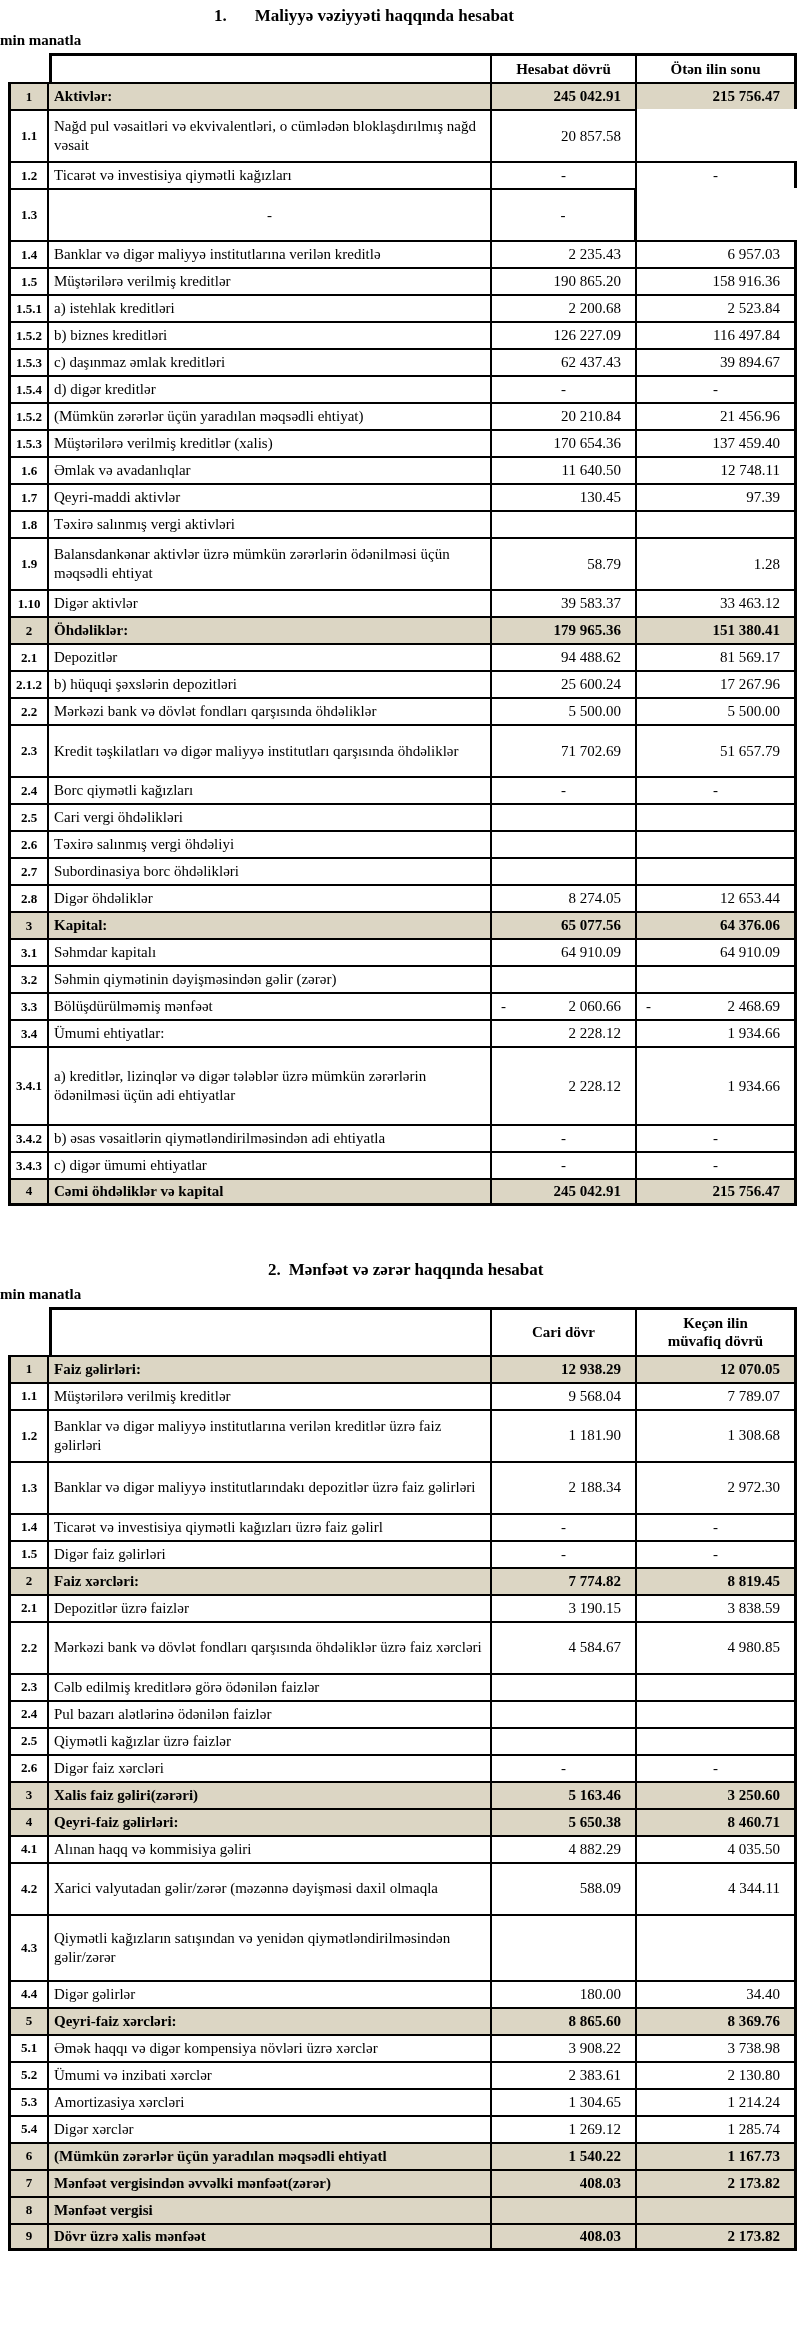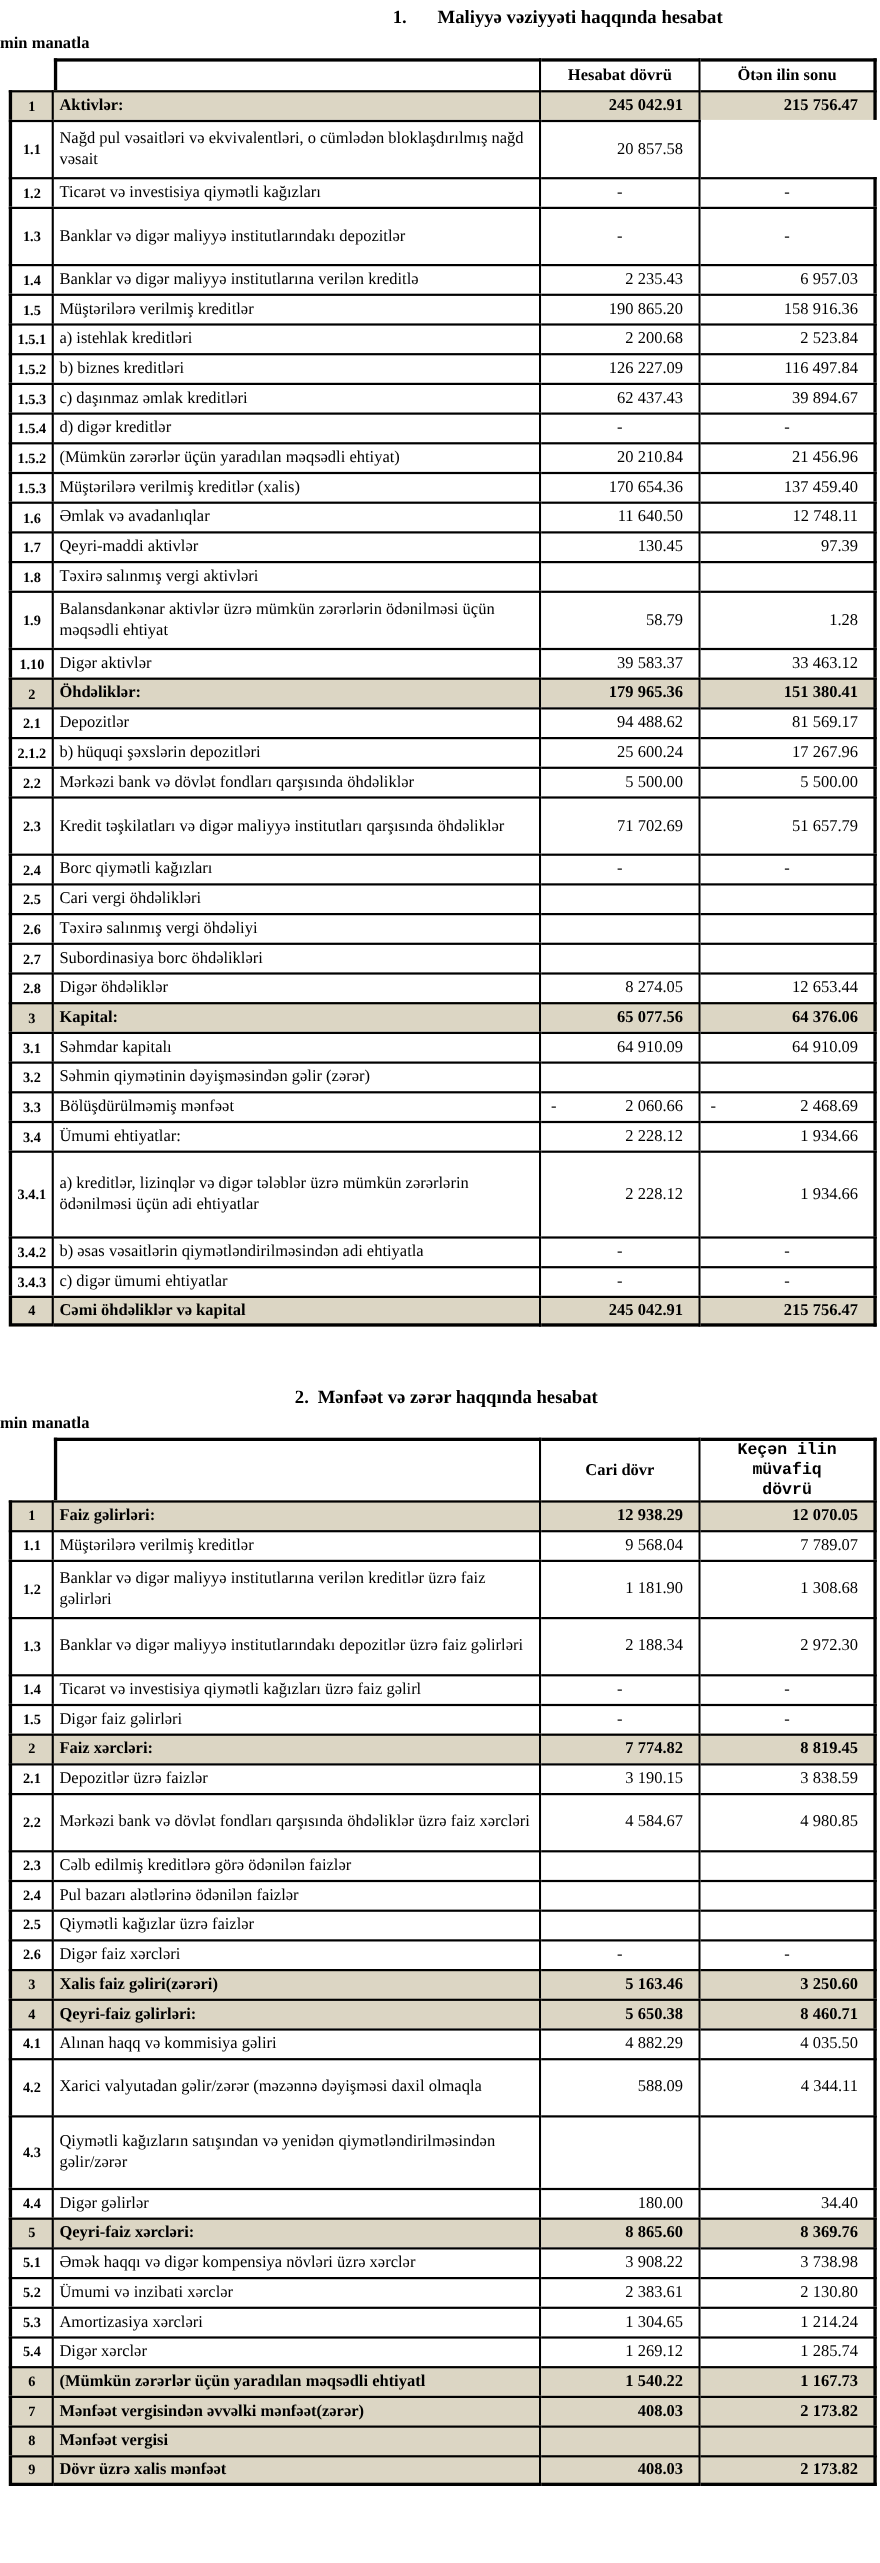--- a/index.html
+++ b/index.html
@@ -4,21 +4,21 @@
 <style>
   :root{ --shaded:#dcd6c4; --bd:#000000; }
   *{ box-sizing:border-box; }
   html,body{ margin:0; padding:0; }
   body{
     width:800px; height:2330px; overflow:hidden;
     background:#ffffff; color:#000;
     font-family:"Liberation Serif", serif;
   }
   .title{ font-weight:bold; font-size:17px; height:22px; white-space:nowrap; }
-  .t1{ margin:6px 0 0 214px;text-align:center; }
+  .t1{ margin:6px 0 0 214px; }
   .t1 .ttext{ margin-left:28px; }
   .t2{ margin:54px 0 0 268px; }
   .t2 .ttext{ margin-left:8px; }
   .unit{ font-weight:bold; font-size:15px; text-align:left; height:18px; margin:4px 8px 3px 0; }
   .u2{ margin-right:48px; }
 
   .tbl{ margin-left:8px; width:789px; }
   .row{ display:grid; grid-template-columns:41px 443px 145px 160px; }
   .cell{
     border-right:2px solid var(--bd); border-top:2px solid var(--bd);
@@ -32,21 +32,21 @@
   .c-val.dash{ justify-content:center; padding:1px 4px; }
   .c-val.neg{ justify-content:space-between; padding-left:9px; }
   .row.shaded .cell{ background:var(--shaded); font-weight:bold; }
   .row.last .cell{ border-bottom:3px solid var(--bd); }
 
   .thead .cell{ border-top:3px solid var(--bd); font-weight:bold; font-size:15px; justify-content:center; text-align:center; line-height:1.2; }
   .thead .c-ghost{ border:none; background:transparent; }
   .thead .c-hlbl{ border-left:3px solid var(--bd); }
   #tbl1 .thead{ min-height:29px; }
   #tbl2 .thead{ min-height:48px; }
-  #tbl2 .thead .c-prev{ padding:0 21px;font-family:Liberation Mono, monospace; }
+  #tbl2 .thead .c-prev{ padding:0 21px; }
 
   .h-s{ min-height:27px; }
   .h-t{ min-height:52px; }
   #tbl1 .h-x{ min-height:78px;font-family:Liberation Serif, serif; }
   #tbl2 .h-x{ min-height:66px; }
 </style>
 </head>
 <body>
 
 <div>
@@ -74,21 +74,20 @@
         <div class="cell c-val ">20 857.58</div>
       </div>
       <div class="row h-s">
         <div class="cell c-num">1.2</div>
         <div class="cell c-lbl">Ticarət və investisiya qiymətli kağızları</div>
         <div class="cell c-val dash">-</div>
         <div class="cell c-val c-v2 dash">-</div>
       </div>
       <div class="row h-t">
         <div class="cell c-num">1.3</div>
-        <div class="cell c-lbl">Banklar və digər maliyyə institutlarındakı depozitlər</div>
         <div class="cell c-val dash">-</div>
         <div class="cell c-val c-v2 dash">-</div>
       </div>
       <div class="row h-s">
         <div class="cell c-num">1.4</div>
         <div class="cell c-lbl">Banklar və digər maliyyə institutlarına verilən kreditlə</div>
         <div class="cell c-val ">2 235.43</div>
         <div class="cell c-val c-v2">6 957.03</div>
       </div>
       <div class="row h-s">

